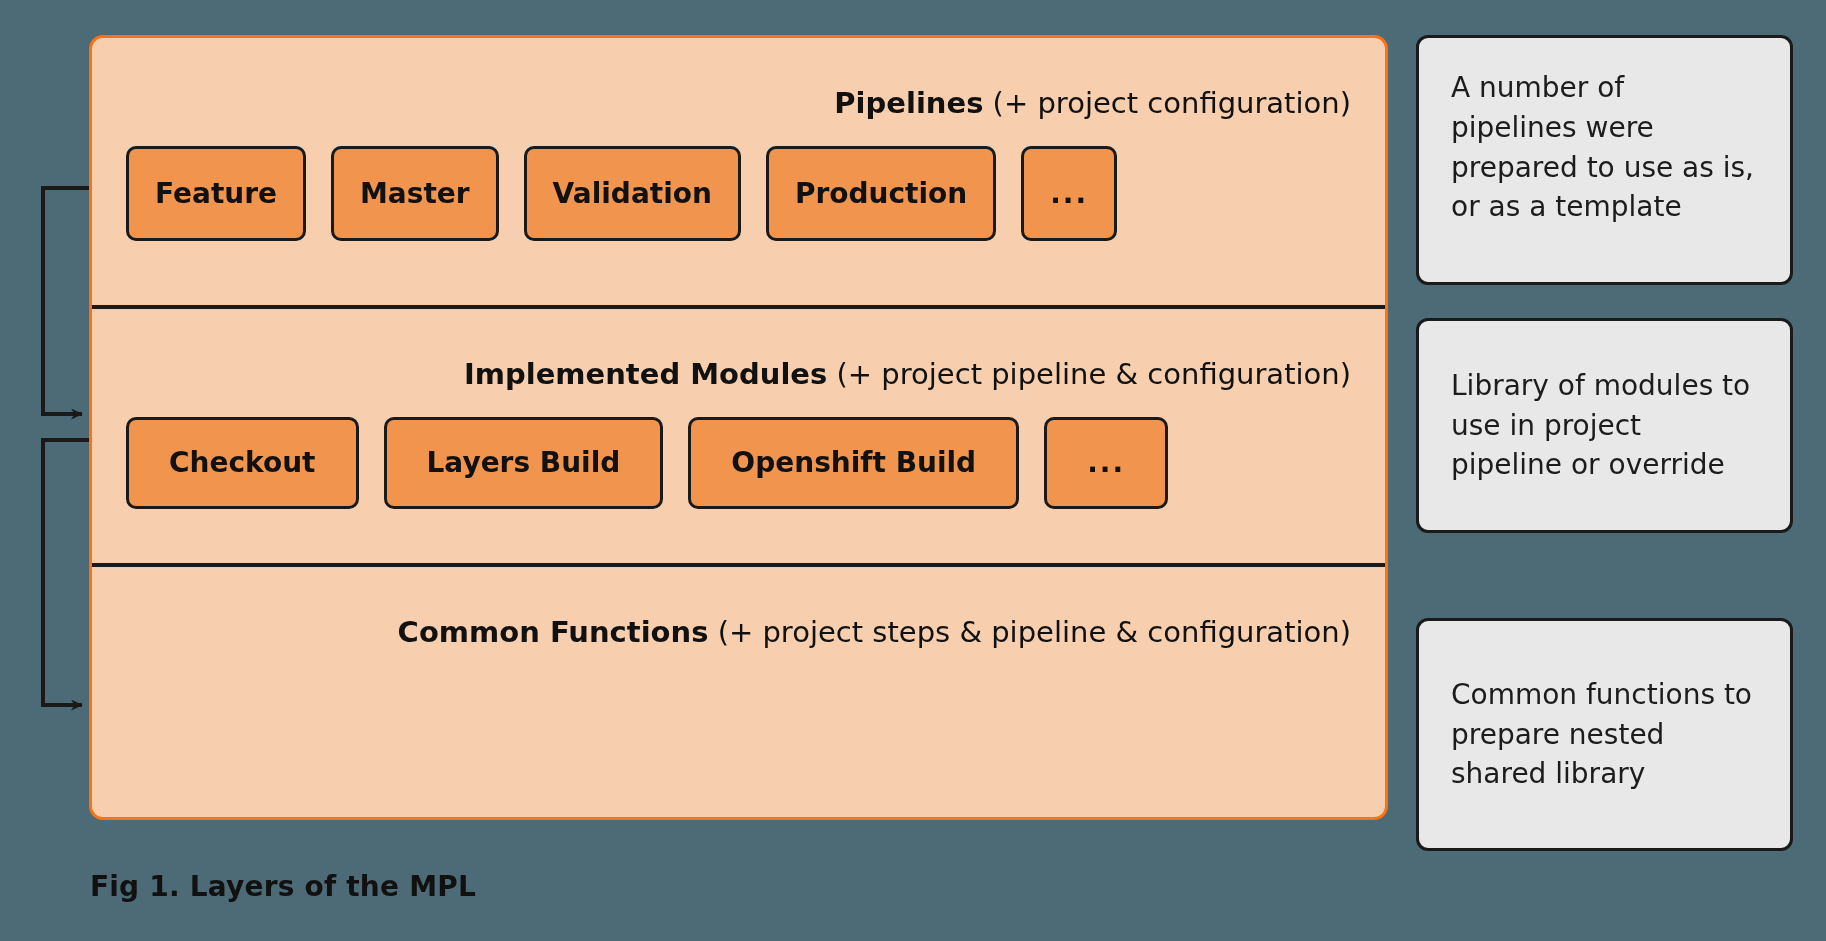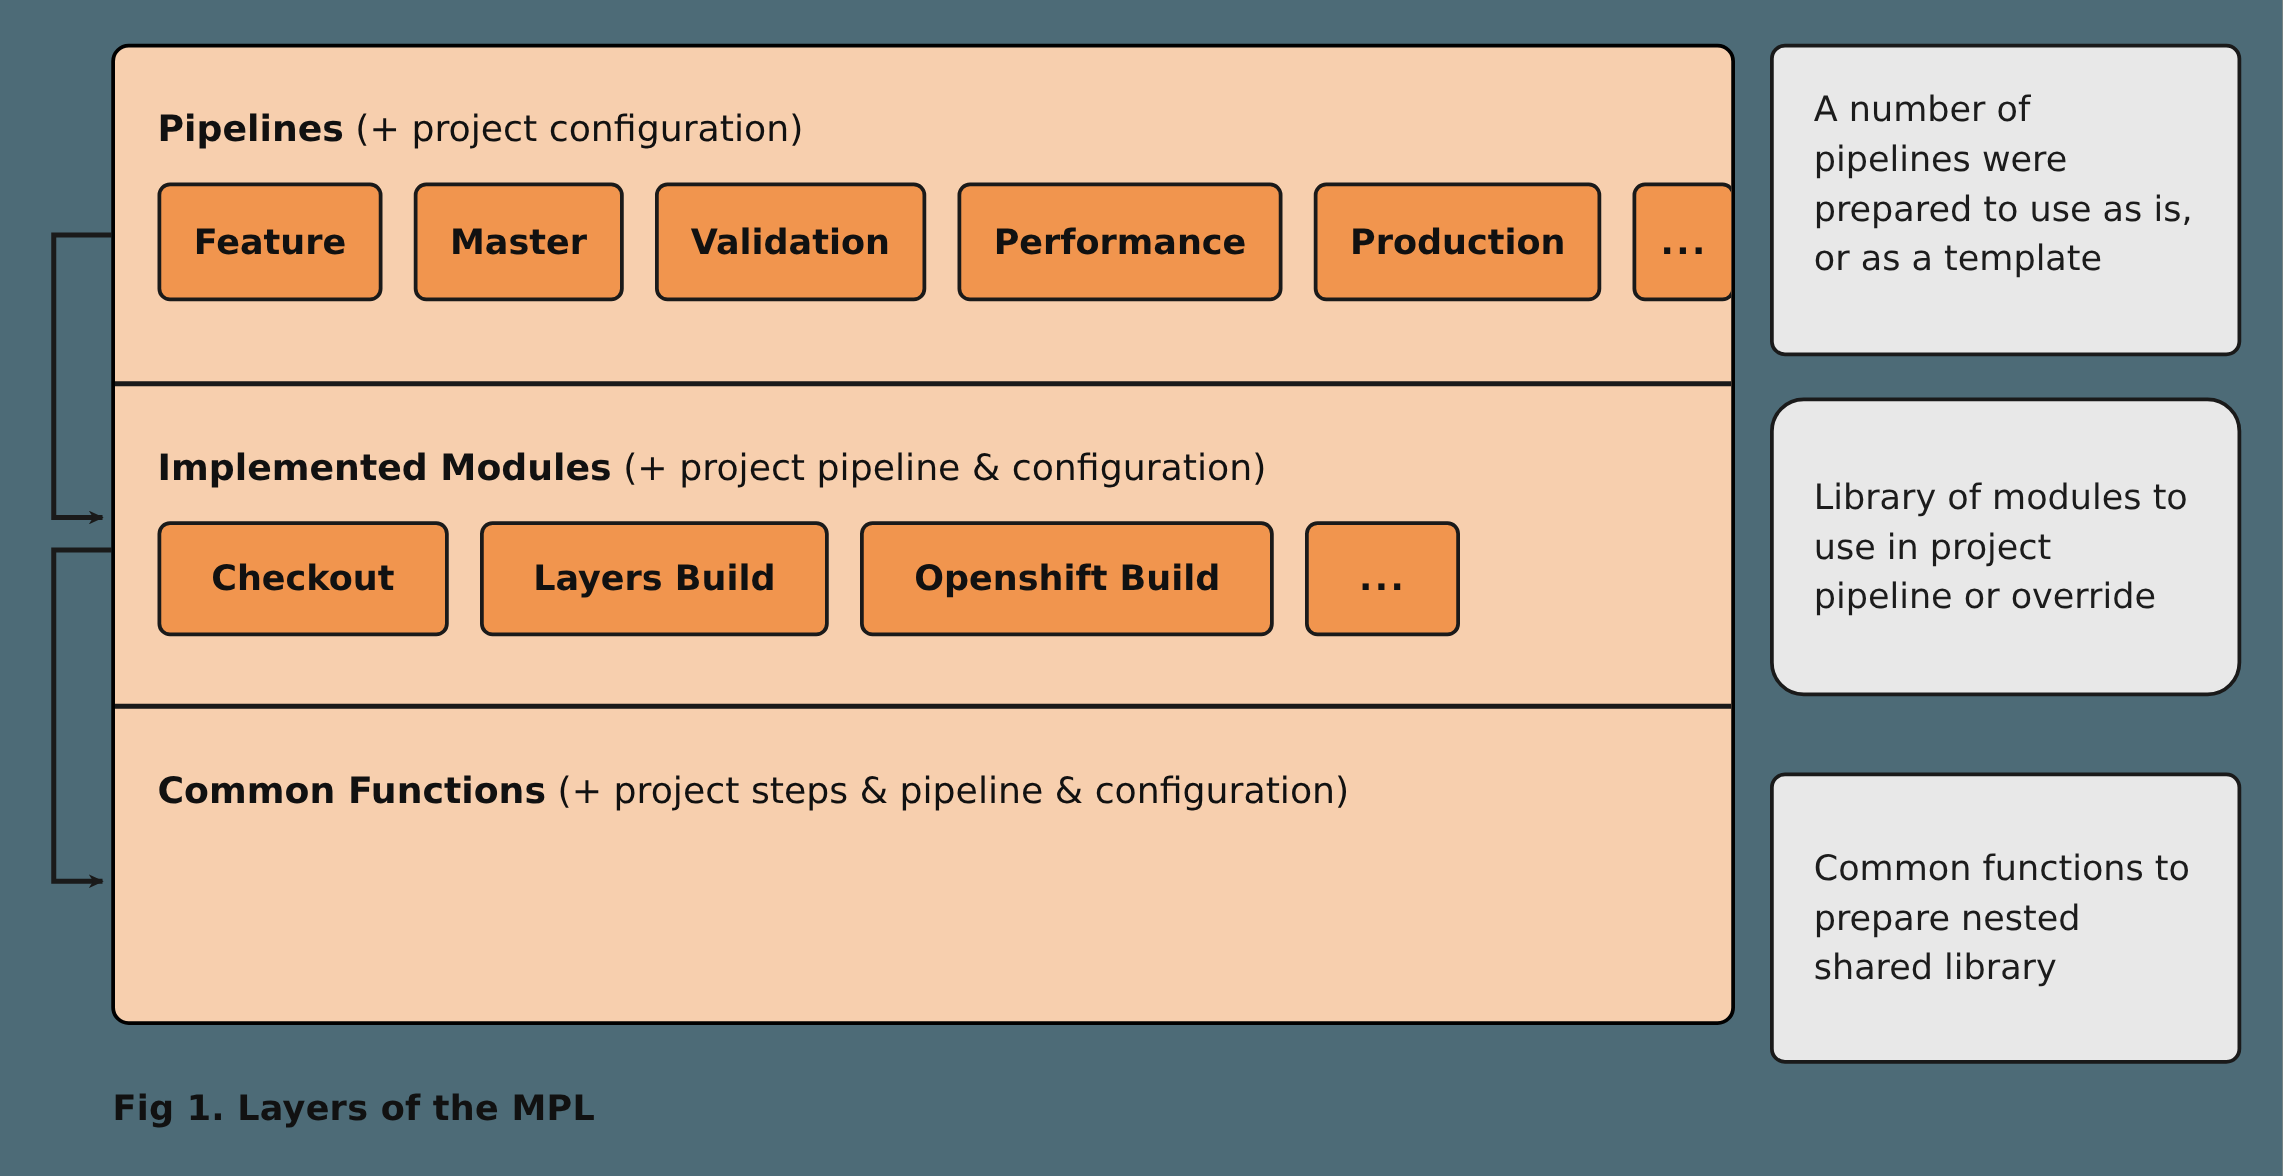--- a/index.html
+++ b/index.html
@@ -16,24 +16,25 @@
   }
 
   
   #stack {
     position: absolute;
     left: 89px;
     top: 35px;
     width: 1299px;
     height: 785px;
     background: #f7cfae;
-    border: 3px solid #000000;
+    border: 3px solid #f97316;
     border-radius: 14px;
     box-sizing: border-box;
     overflow: hidden;
+    text-align: right;
   }
 
   .layer {
     position: relative;
     box-sizing: border-box;
     padding: 0 34px;
   }
   .layer + .layer {
     border-top: 4px solid #1a1a1a;
   }
@@ -89,21 +90,21 @@
     background: #e8e8e8;
     border: 3px solid #1a1a1a;
     border-radius: 12px;
     box-sizing: border-box;
     padding: 30px 32px;
     font-size: 28px;
     line-height: 1.42;
     color: #1c1c1c;
   }
   #note-1 { top: 35px;  height: 250px; }
-  #note-2 { top: 318px; height: 239px; display:flex; align-items:center;border-radius:27px; }
+  #note-2 { top: 318px; height: 215px; display:flex; align-items:center; }
   #note-3 { top: 618px; height: 233px; display:flex; align-items:center; }
 
   
   #caption {
     position: absolute;
     left: 90px;
     top: 870px;
     font-size: 28px;
     font-weight: bold;
     color: #111;
@@ -139,21 +140,20 @@
 
   <div class="layer" id="layer-pipelines">
     <div class="layer-heading">
       <span class="bold">Pipelines</span>
       <span>(+ project configuration)</span>
     </div>
     <div class="box-row">
       <div class="chip">Feature</div>
       <div class="chip">Master</div>
       <div class="chip">Validation</div>
-      <div class="chip">Performance</div>
       <div class="chip">Production</div>
       <div class="chip ellipsis">...</div>
     </div>
   </div>
 
   <div class="layer" id="layer-modules">
     <div class="layer-heading">
       <span class="bold">Implemented Modules</span>
       <span>(+ project pipeline &amp; configuration)</span>
     </div>

